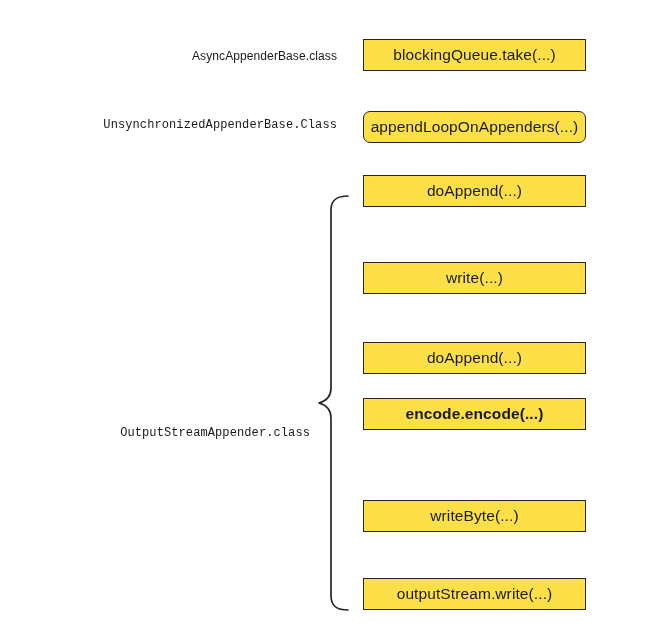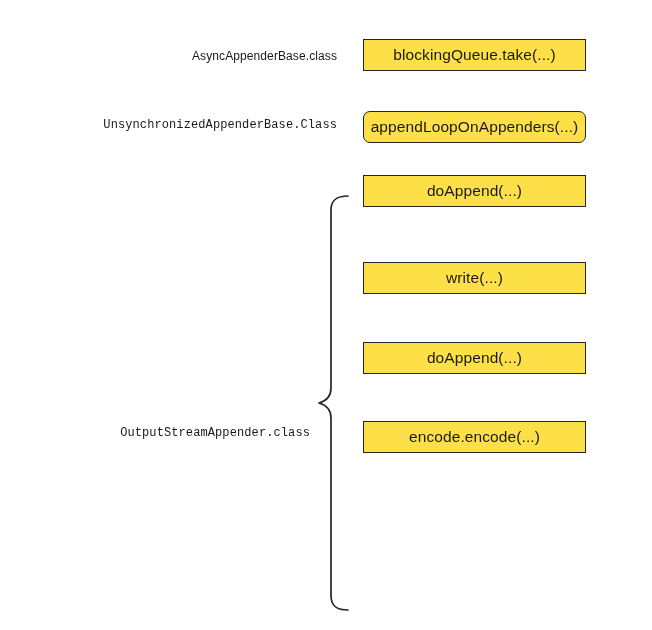--- a/index.html
+++ b/index.html
@@ -91,17 +91,19 @@
   <div class="method-box" style="top:39px;">blockingQueue.take(...)</div>
 
   <div class="method-box" style="top:111px;border-radius:7px;">appendLoopOnAppenders(...)</div>
 
   <div class="method-box" style="top:175px;">doAppend(...)</div>
 
   <div class="method-box" style="top:262px;">write(...)</div>
 
   <div class="method-box" style="top:342px;">doAppend(...)</div>
 
-  <div class="method-box" style="top:421px;">encode.encode(...)</div>
+  <div class="method-box" style="top:398px;font-weight:bold;">encode.encode(...)</div>
 
+  <div class="method-box" style="top:500px;">writeByte(...)</div>
 
+  <div class="method-box" style="top:578px;">outputStream.write(...)</div>
 
 </div>
 
 </body></html>

